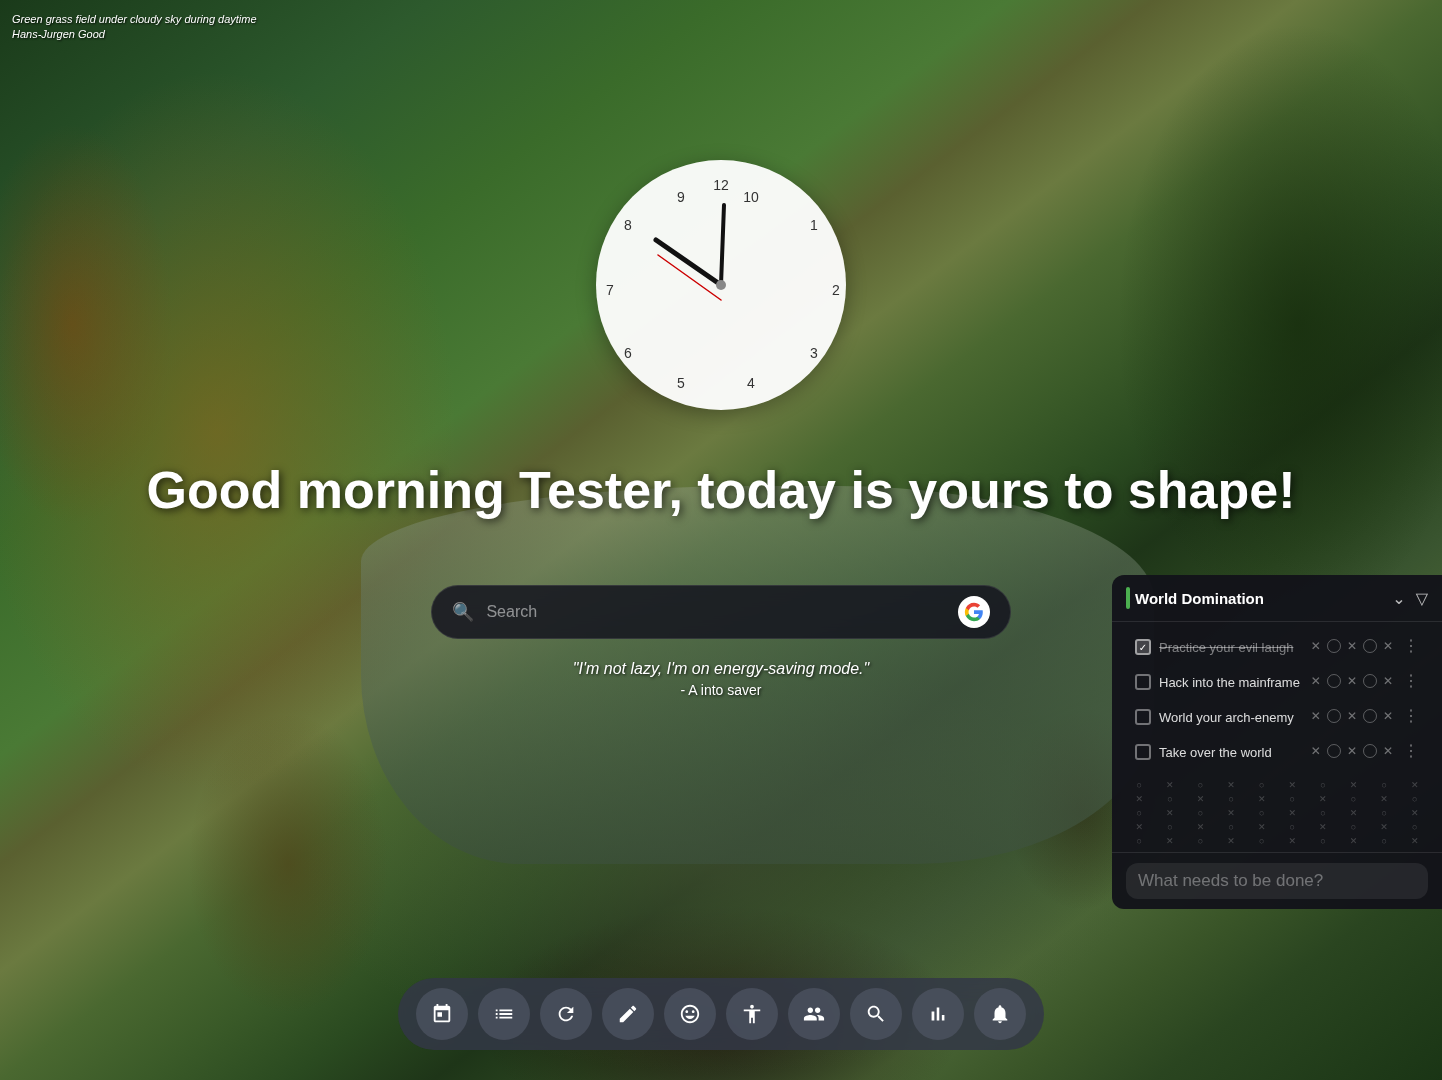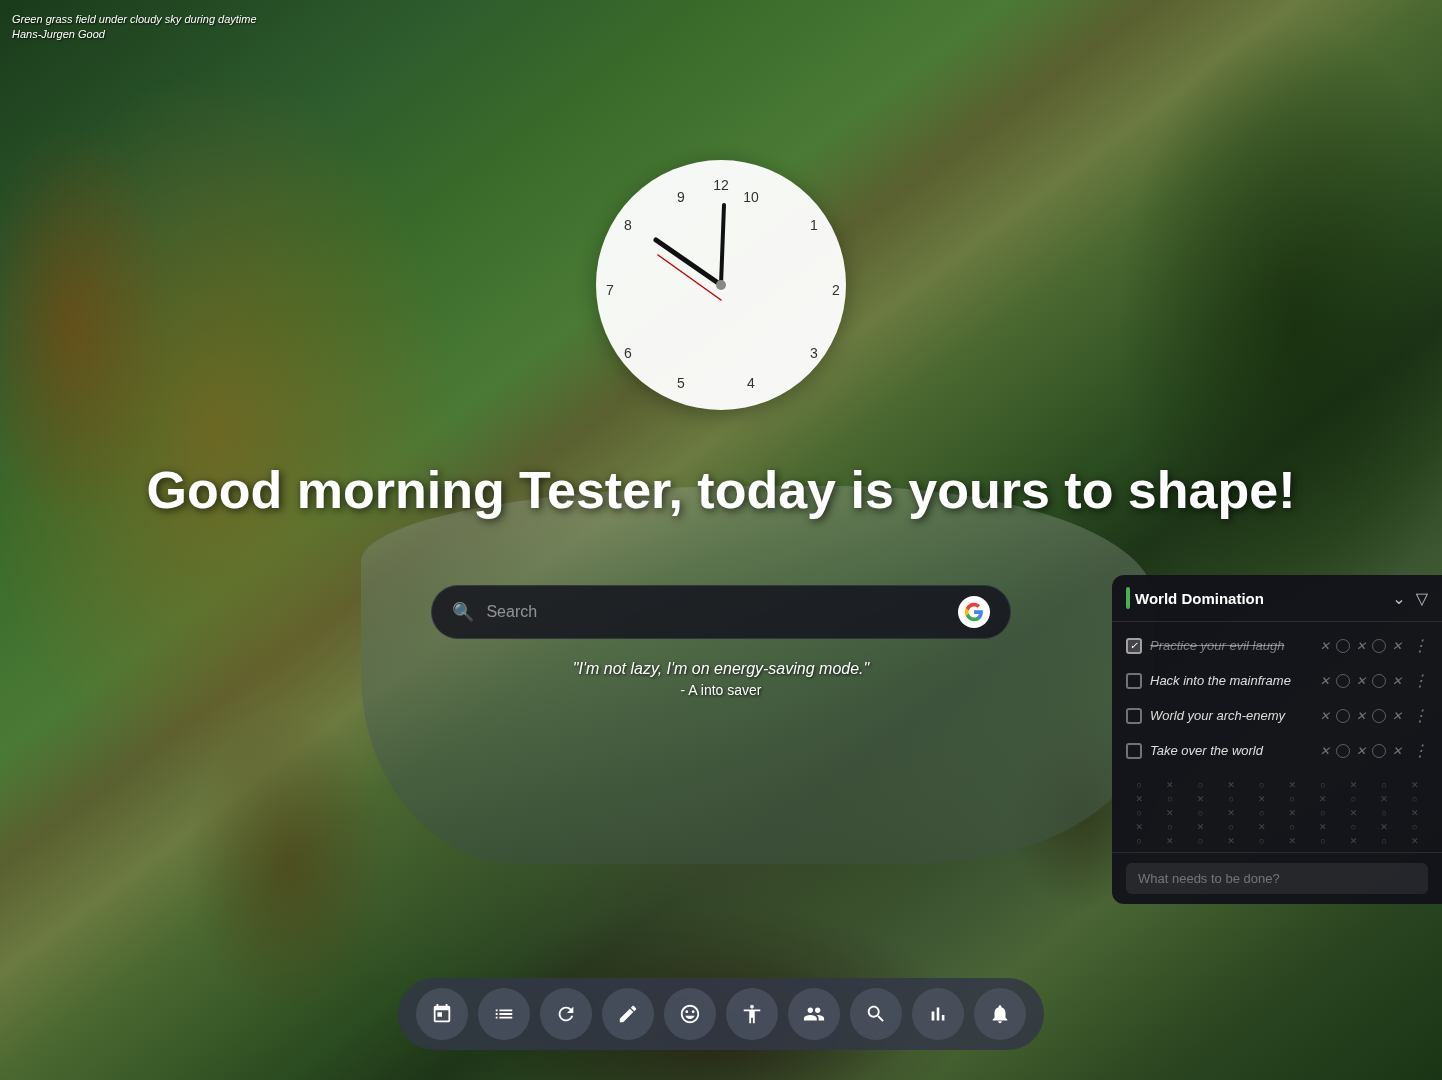--- a/index.html
+++ b/index.html
@@ -276,25 +276,24 @@
       font-size: 16px;
       cursor: pointer;
     }
 
     .todo-items {
       padding: 6px 0;
     }
 
     .todo-item {
       display: flex;
-      align-items: center;
-      padding: 8px 14px;
+      align-items: flex-end;
+      padding: 8px 23px;
       gap: 8px;
       cursor: pointer;
-      font-style: italic;
     }
 
     .todo-checkbox {
       width: 16px;
       height: 16px;
       border: 2px solid rgba(255,255,255,0.4);
       border-radius: 3px;
       flex-shrink: 0;
       display: flex;
       align-items: center;
@@ -368,24 +367,24 @@
     
     .todo-input-row {
       padding: 10px 14px;
       border-top: 1px solid rgba(255,255,255,0.1);
     }
 
     .todo-input {
       width: 100%;
       background: rgba(255,255,255,0.08);
       border: none;
-      border-radius: 6px;
+      border-radius: 12px;
       padding: 8px 12px;
       color: rgba(255,255,255,0.5);
-      font-size: 13px;
+      font-size: 17px;
       outline: none;
     }
 
     .todo-input::placeholder {
       color: rgba(255,255,255,0.35);
     }
   </style>
 </head>
 <body>
 

